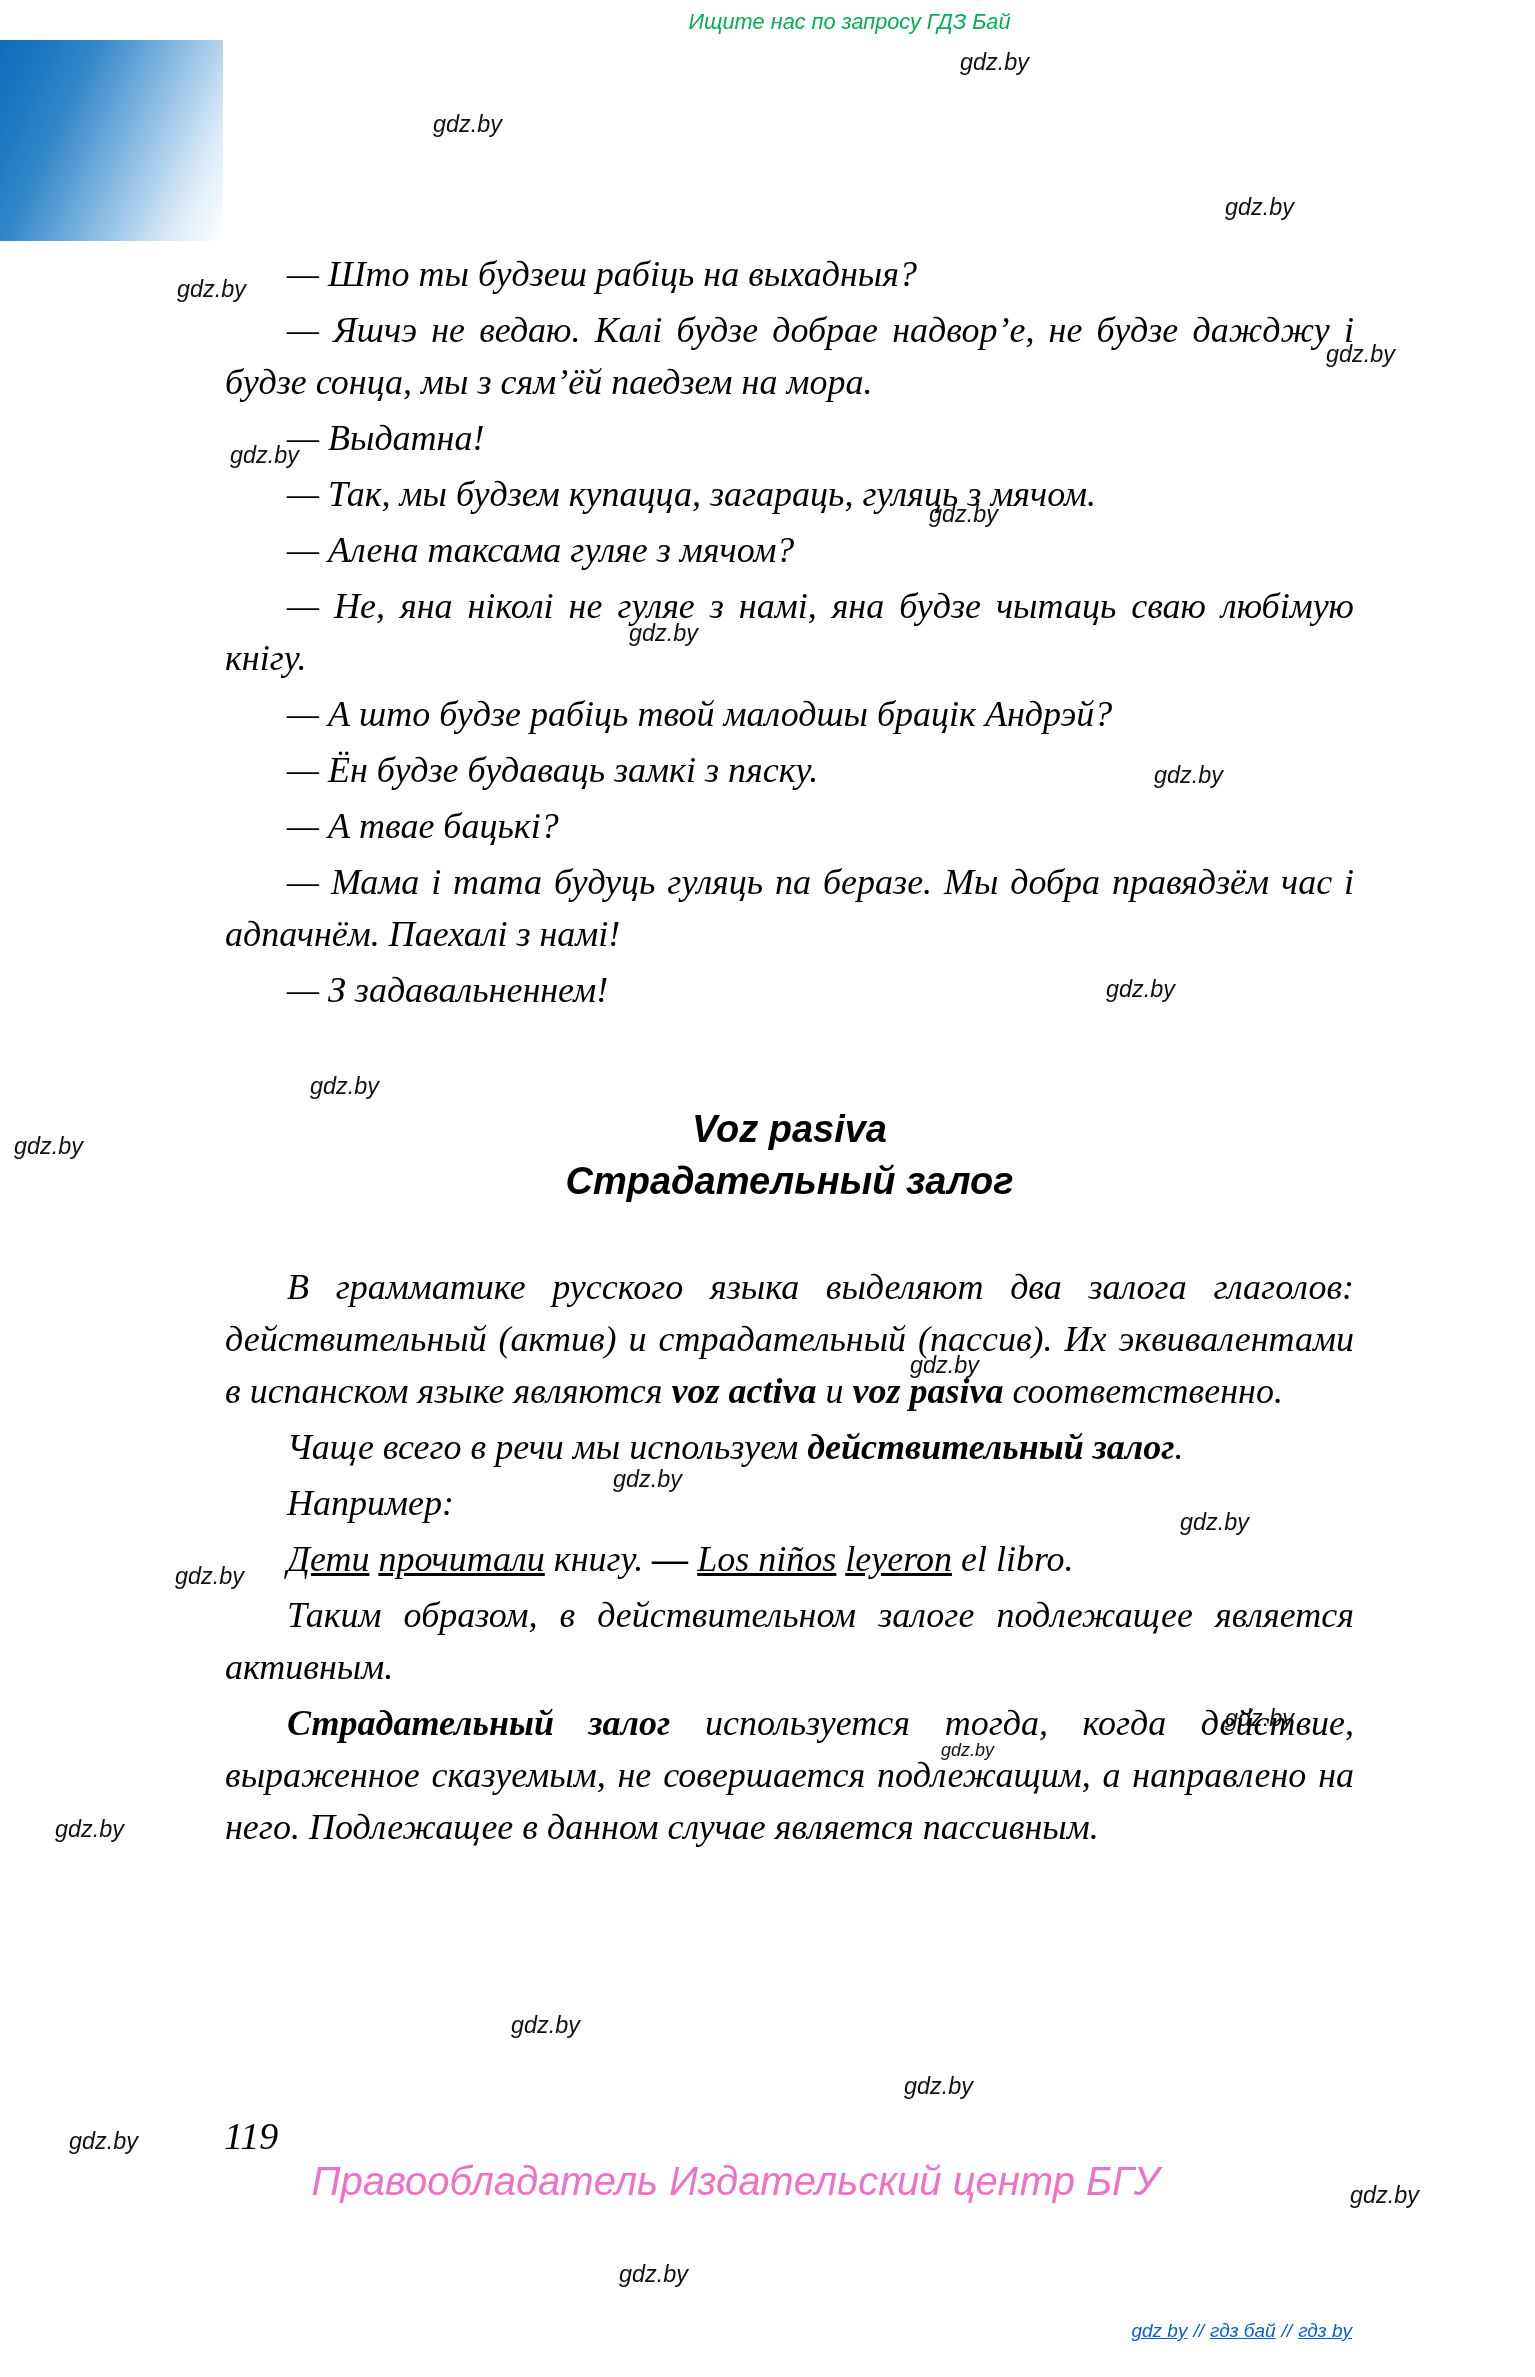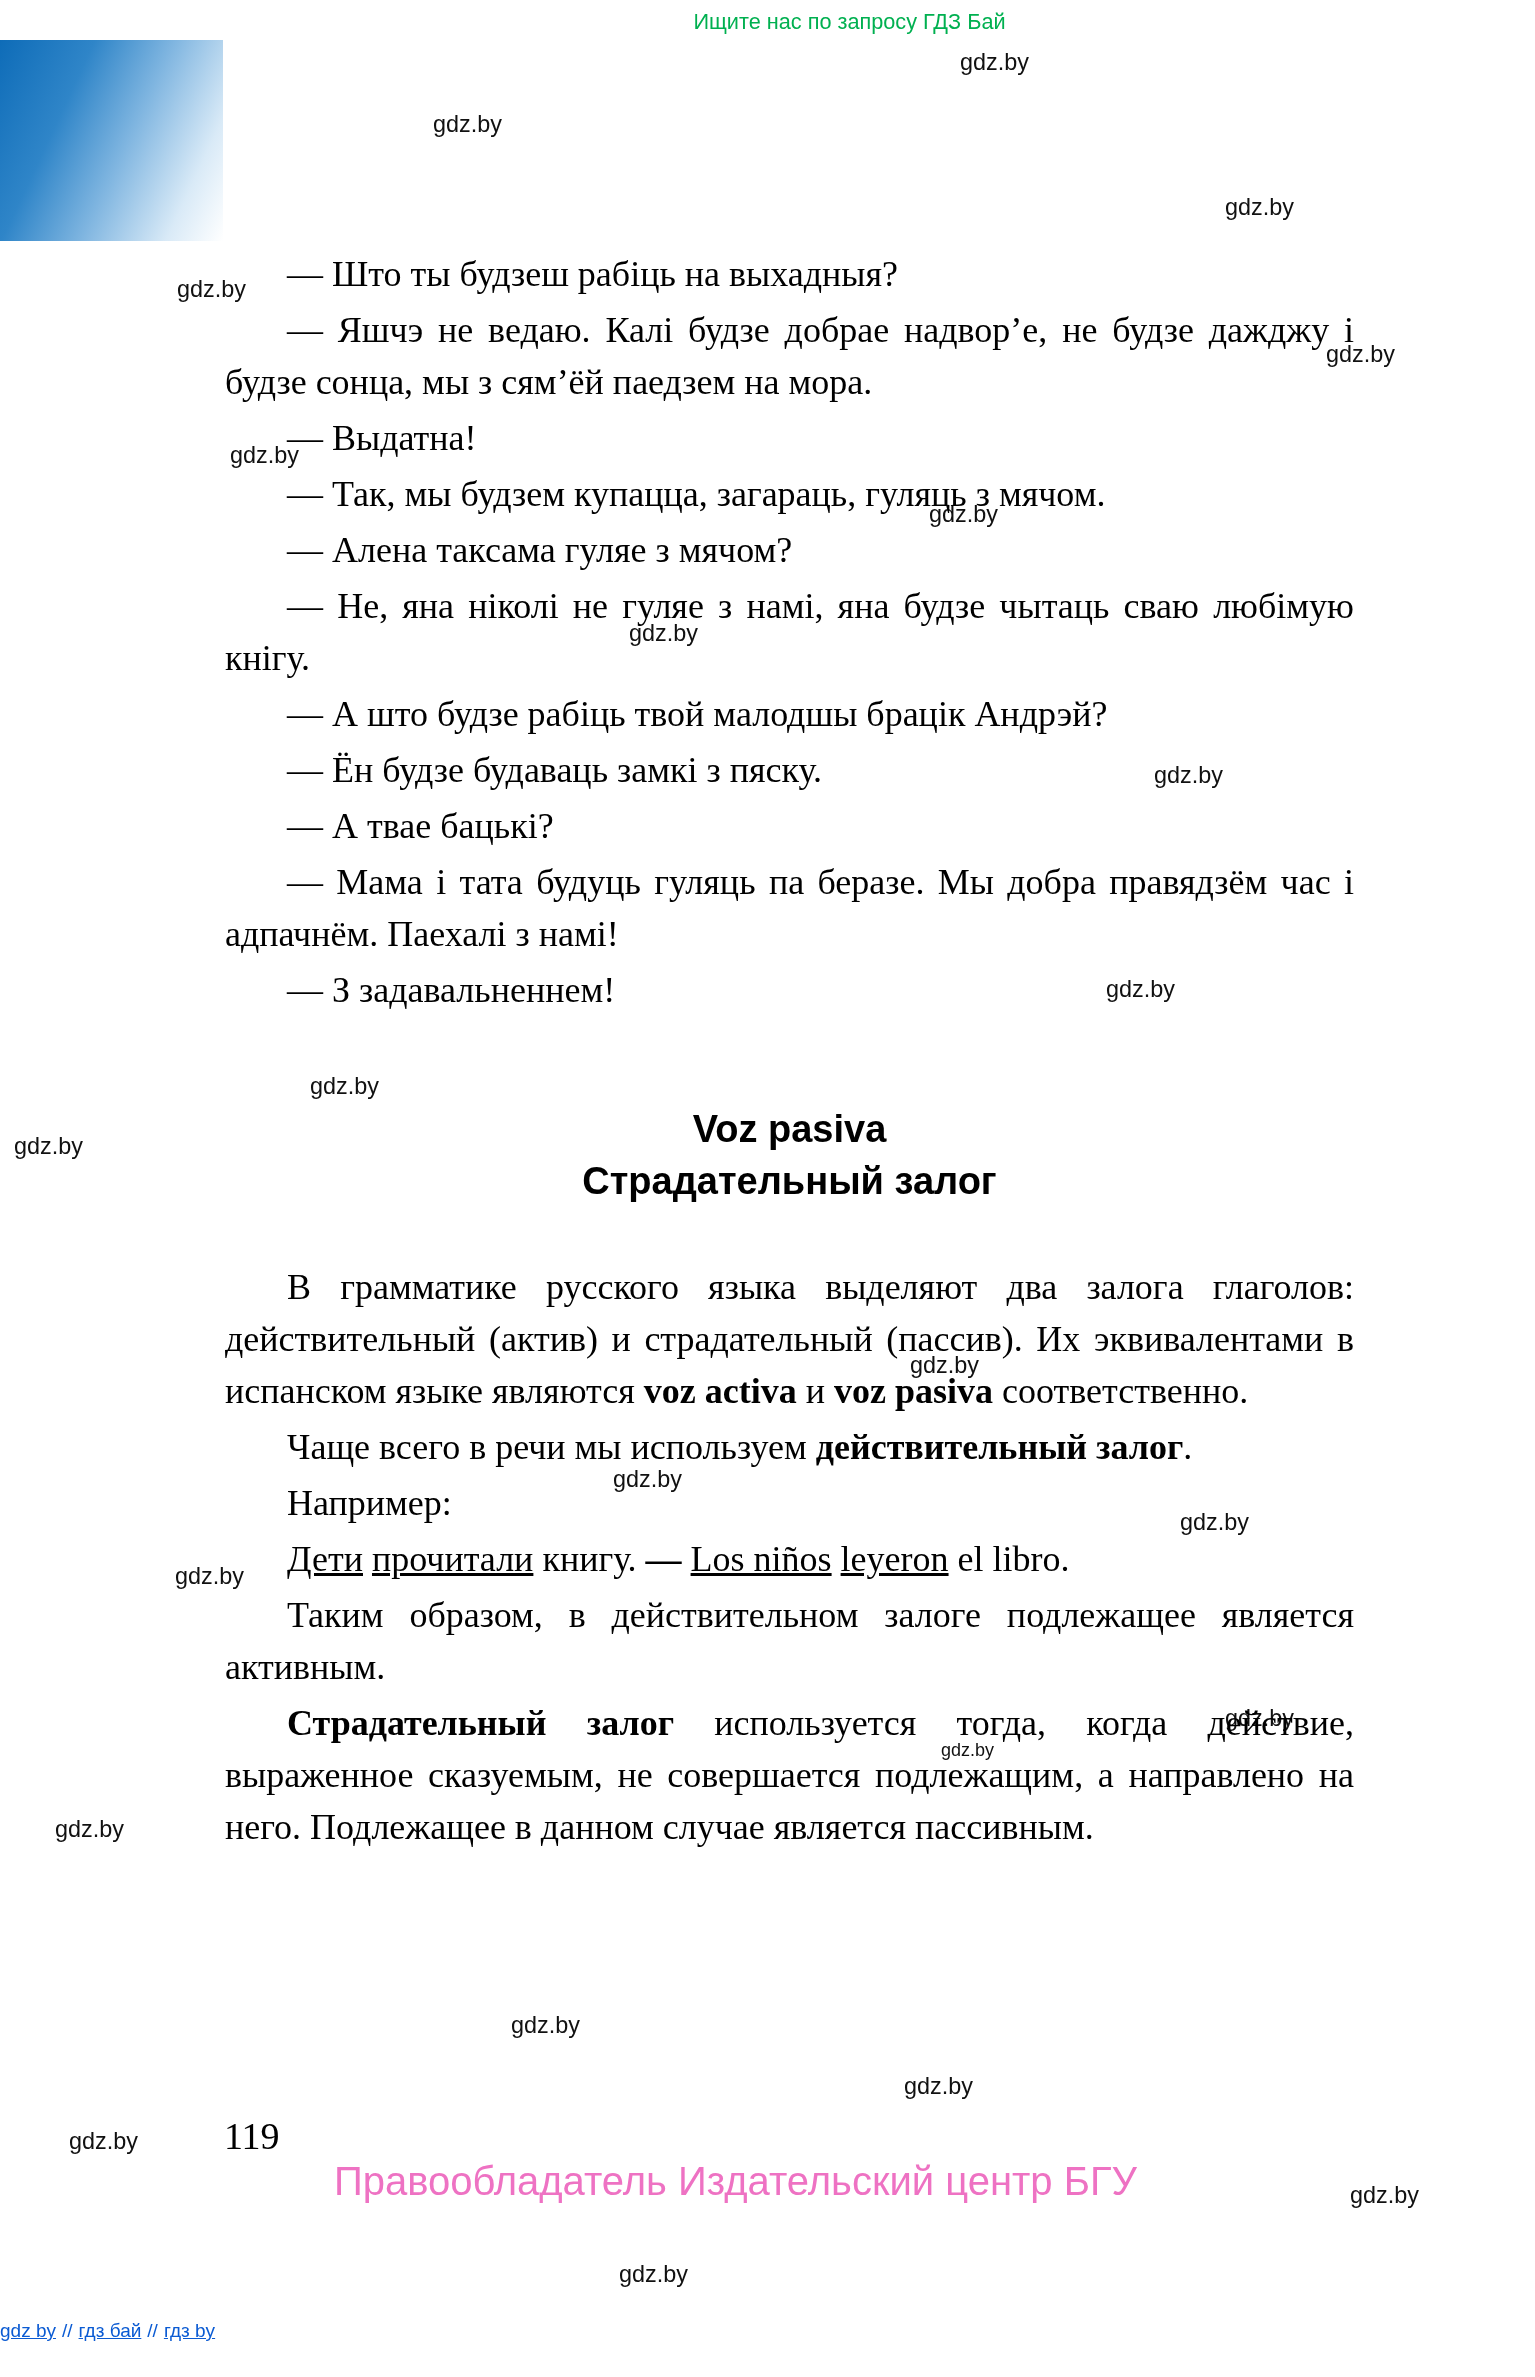--- a/index.html
+++ b/index.html
@@ -1,17 +1,17 @@
 <!DOCTYPE html>
 <html style="font-size:14px"><head>
 <meta charset="utf-8">
 <style>
   html,body{margin:0;padding:0;}
   body{width:1535px;height:2377px;background:#ffffff;}
-  .page{position:relative;width:1439px;height:2377px;background:#ffffff;overflow:hidden;font-family:"Liberation Serif",serif;color:#000;}
+  .page{position:relative;width:1439px;height:2377px;background:#ffffff;overflow:hidden;font-family:"Liberation Serif",serif;color:#000;font-style:italic;}
 
   .promo{position:absolute;top:8.7px;left:0;width:100%;padding-left:130px;text-align:center;
          font-family:"Liberation Sans",sans-serif;font-size:21.7px;color:#00b050;}
 
   .corner{position:absolute;left:0;top:40px;width:223px;height:201px;
           background:linear-gradient(115deg,#0e6cb8 0%,#2f85c8 30%,#7fb5e0 55%,#d9eaf7 82%,#ffffff 100%);}
 
   .wm{position:absolute;font-family:"Liberation Sans",sans-serif;font-size:23.4px;color:#111;white-space:nowrap;}
   .wm-sm{font-size:18px;}
 
@@ -21,21 +21,21 @@
   .heading{margin:87px 0 54px;text-align:center;font-family:"Liberation Sans",sans-serif;
            font-weight:700;font-size:38px;line-height:52px;}
   .heading div{text-indent:0;}
 
   .b{font-weight:700;}
   .u{text-decoration:underline;}
 
   .page-num{position:absolute;left:224px;top:2114px;font-size:38px;font-family:"Liberation Serif",serif;}
   .copyright{position:absolute;top:2159px;left:16px;width:100%;text-align:center;
              font-family:"Liberation Sans",sans-serif;font-size:40px;color:#ee72c3;}
-  .bottom{position:absolute;top:2320px;left:0;width:1352px;text-align:left;
+  .bottom{position:absolute;top:2320px;left:0;width:1352px;text-align:right;
           font-family:"Liberation Sans",sans-serif;font-size:19px;}
   .bottom a{color:#0b5bd3;text-decoration:underline;cursor:pointer;}
   .bottom .sep{color:#0b5bd3;margin:0 6px;}
 </style>
 </head>
 <body>
 
 <div class="page">
 
   <div class="promo">Ищите нас по запросу ГДЗ Бай</div>

